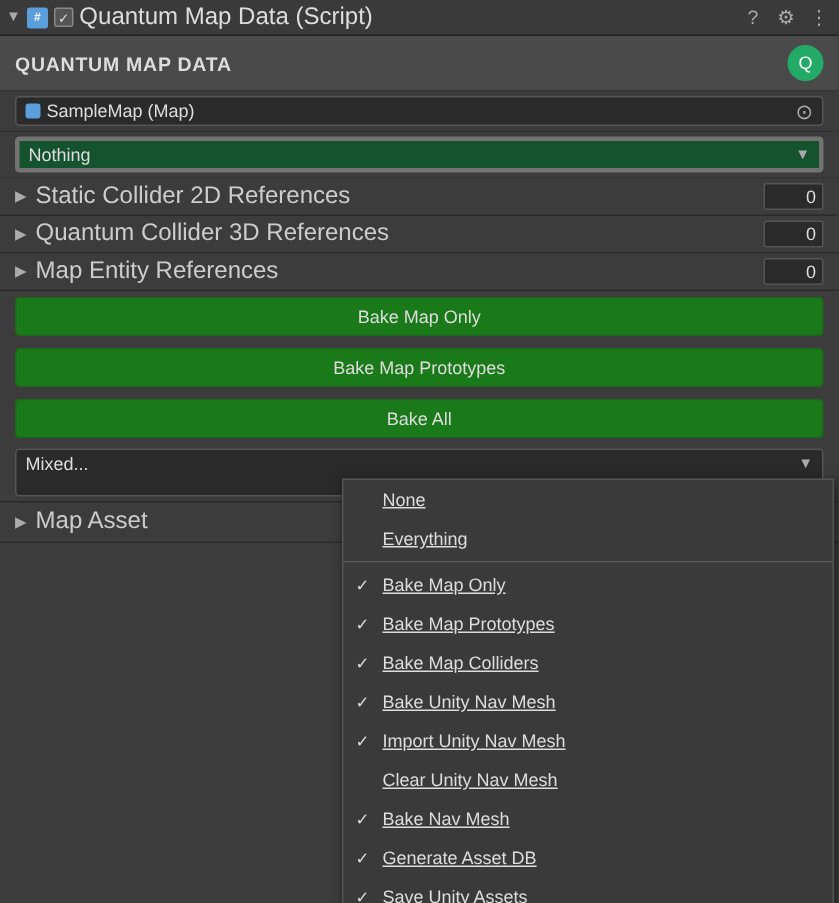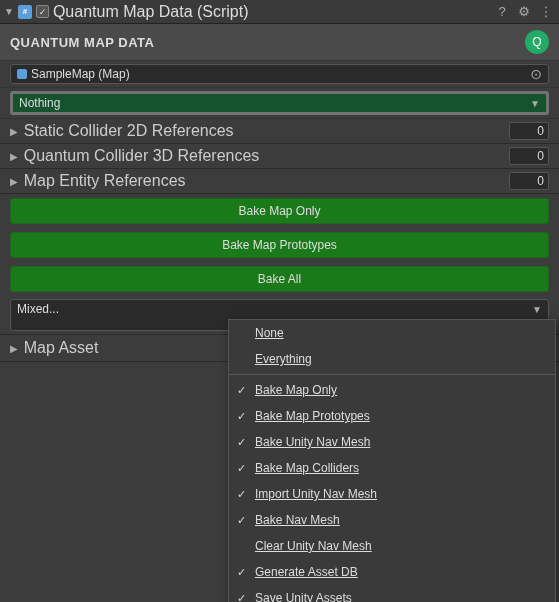--- a/index.html
+++ b/index.html
@@ -385,22 +385,22 @@
     <input type="text" class="map-asset-field" value="" style="background: rgb(42, 42, 42); border: 1px solid rgb(85, 85, 85); color: rgb(170, 170, 170); font-size: 12px; padding: 2px 6px; border-radius: 2px; width: 100px;">
   </div>
 
   
   <div class="dropdown-menu">
   <div class="dropdown-item no-check">None</div>
       <div class="dropdown-item no-check">Everything</div>
       <div class="dropdown-separator"></div>
       <div class="dropdown-item checked">Bake Map Only</div>
       <div class="dropdown-item checked">Bake Map Prototypes</div>
+      <div class="dropdown-item checked">Bake Map Colliders</div>
       <div class="dropdown-item checked">Bake Unity Nav Mesh</div>
-      <div class="dropdown-item checked">Bake Map Colliders</div>
       <div class="dropdown-item checked">Import Unity Nav Mesh</div>
+      <div class="dropdown-item no-check">Clear Unity Nav Mesh</div>
       <div class="dropdown-item checked">Bake Nav Mesh</div>
-      <div class="dropdown-item no-check">Clear Unity Nav Mesh</div>
       <div class="dropdown-item checked">Generate Asset DB</div>
       <div class="dropdown-item checked">Save Unity Assets</div>
     </div>
 
 </div>
 
 </body></html>

